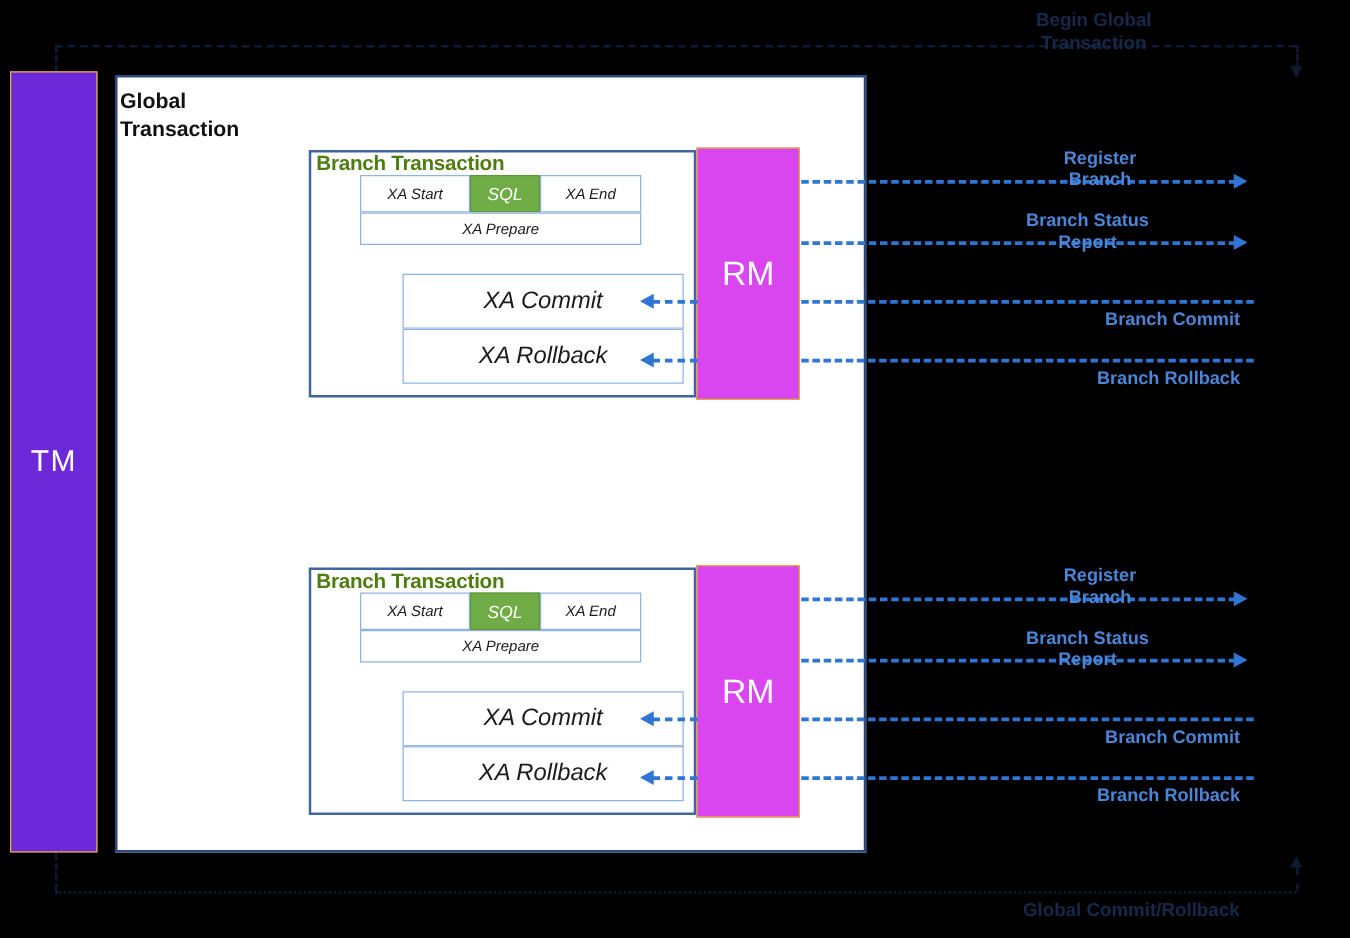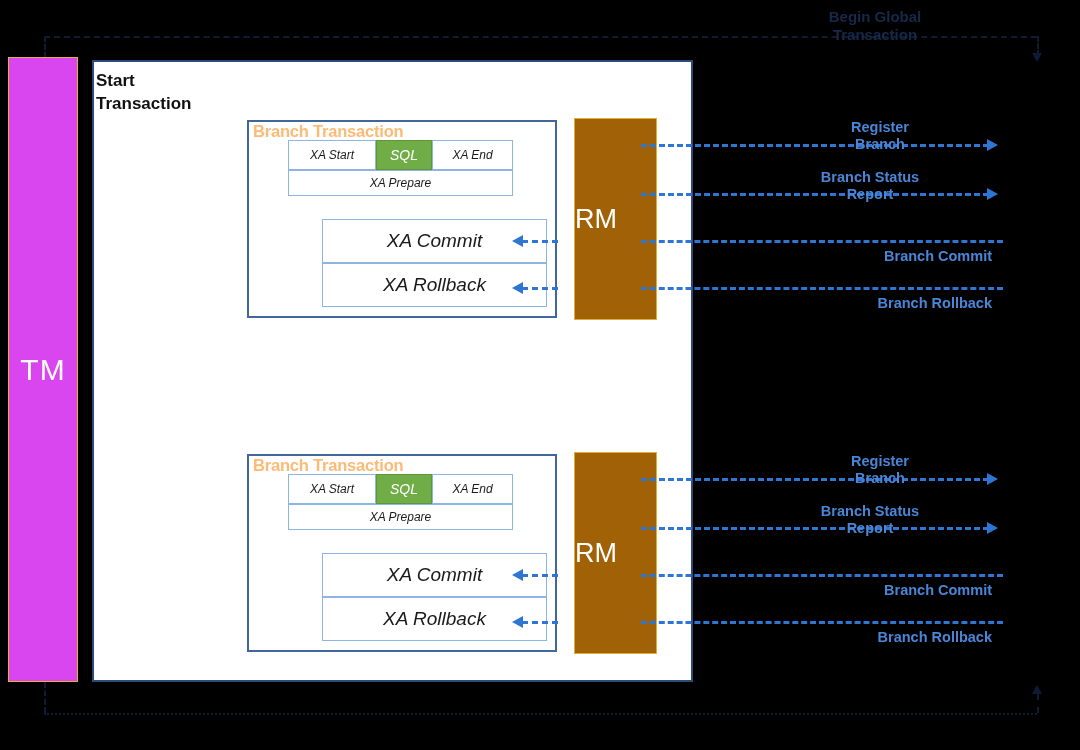--- a/index.html
+++ b/index.html
@@ -7,25 +7,25 @@
     width: 1080px; height: 750px;
     background: #000000;
     font-family: "Liberation Sans", sans-serif;
     overflow: hidden;
   }
   #stage { position: relative; width: 1080px; height: 750px; background: #000; }
 
   
   .actor-bar {
     position: absolute;
-    background: #d946ef;
+    background: #6d28d9;
     border: 1px solid #e3b23c;
     display: flex; align-items: center; justify-content: center;
     color: #ffffff;
-    font-size: 30px;
+    font-size: 24px;
     letter-spacing: 1px;
   }
 
   
   .global-box {
     position: absolute;
     background: #ffffff;
     border: 2px solid #2e4a7d;
   }
   .global-title {
@@ -37,21 +37,21 @@
   }
 
   
   .branch-box {
     position: absolute;
     background: #ffffff;
     border: 2px solid #41669e;
   }
   .branch-title {
     position: absolute;
-    font-size: 16.5px; font-weight: bold; color: #fdba74;
+    font-size: 16.5px; font-weight: bold; color: #4d7c0f;
     letter-spacing: -0.2px;
   }
 
   .cell {
     position: absolute;
     background: #ffffff;
     border: 1px solid #8eb4e3;
     display: flex; align-items: center; justify-content: center;
     font-style: italic;
     color: #1a1a1a;
@@ -61,24 +61,24 @@
   .cell.sql {
     background: #70ad47;
     border: 1px solid #5e9639;
     color: #ffffff;
     font-size: 14px;
   }
 
   
   .rm-bar {
     position: absolute;
-    background: #a16207;
+    background: #d946ef;
     border: 1px solid #e0ae38;
-    display: flex; align-items: center; 
-    color: #ffffff; font-size: 27px; margin-left: 17px;
+    display: flex; align-items: center; justify-content: center;
+    color: #ffffff; font-size: 27px;
   }
 
   
   .msg-line {
     position: absolute;
     height: 0;
     border-top: 3px dashed #2e75d4;
   }
 
   .arrow-right, .arrow-left {
@@ -150,28 +150,29 @@
   <div class="dot-h" style="left:44px; top:36px; width:993px;"></div>
   <div class="dot-v" style="left:1037px; top:36px; height:20px;"></div>
   <div class="arrow-dark-down" style="left:1032px; top:53px;"></div>
   <div class="dark-label" style="left:795px; top:8px; width:160px;">Begin Global
 Transaction</div>
 
   <div class="dot-v" style="left:44px; top:682px; height:31px;"></div>
   <div class="dot-dense" style="left:44px; top:713px; width:993px;"></div>
   <div class="dot-v" style="left:1037px; top:694px; height:19px;"></div>
   <div class="arrow-dark-up" style="left:1032px; top:685px;"></div>
+  <div class="dark-label" style="left:790px; top:720px; width:230px;">Global Commit/Rollback</div>
 
   <div class="actor-bar" style="left:8px; top:57px; width:70px; height:625px;">
     <span>TM</span>
   </div>
 
 
   <div class="global-box" style="left:92px; top:60px; width:601px; height:622px;"></div>
-  <div class="global-title">Start
+  <div class="global-title">Global
 Transaction</div>
 
   <div class="branch-box" style="left:247px; top:120px; width:310px; height:198px;"></div>
   <div class="branch-title" style="left:253px; top:122px;">Branch Transaction</div>
 
   <div class="cell small" style="left:288px; top:140px; width:88px; height:30px;">XA Start</div>
   <div class="cell small sql" style="left:376px; top:140px; width:56px; height:30px;">SQL</div>
   <div class="cell small" style="left:432px; top:140px; width:81px; height:30px;">XA End</div>
   <div class="cell small" style="left:288px; top:170px; width:225px; height:26px;">XA Prepare</div>
 

